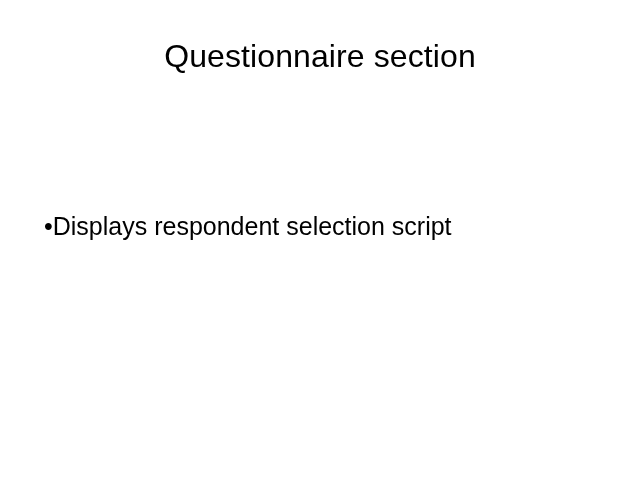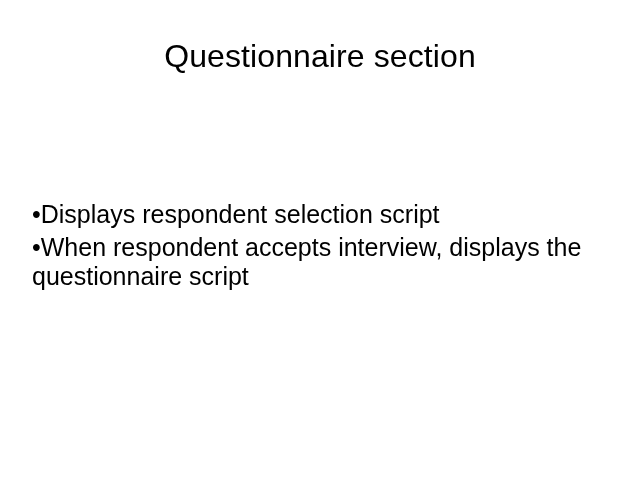--- a/index.html
+++ b/index.html
@@ -43,21 +43,21 @@
   }
   .bullet-list {
     list-style: none;
     margin: 0;
     padding: 0;
   }
   .bullet-item {
     font-size: 25px;
     line-height: 29px;
     color: #000000;
-    margin: 4px;
+    margin: 16px;
     padding: 0;
     text-indent: 0;
   }
   .bullet-mark {
     font-size: 25px;
     line-height: 29px;
   }
   .bullet-text {
     font-size: 25px;
     line-height: 29px;
@@ -69,18 +69,17 @@
 <div class="slide">
 
   <div class="slide-title">Questionnaire section</div>
 
   <div class="slide-body">
     <ul class="bullet-list">
 
       <li class="bullet-item"><span class="bullet-mark">•</span><span class="bullet-text">Displays respondent selection script</span></li>
 
 
-      <li class="bullet-item"><span class="bullet-mark">•</span><span class="bullet-text">When respondent accepts interview, displays the questionnaire script</span></li>
 
     </ul>
   </div>
 
 </div>
 
 </body></html>

